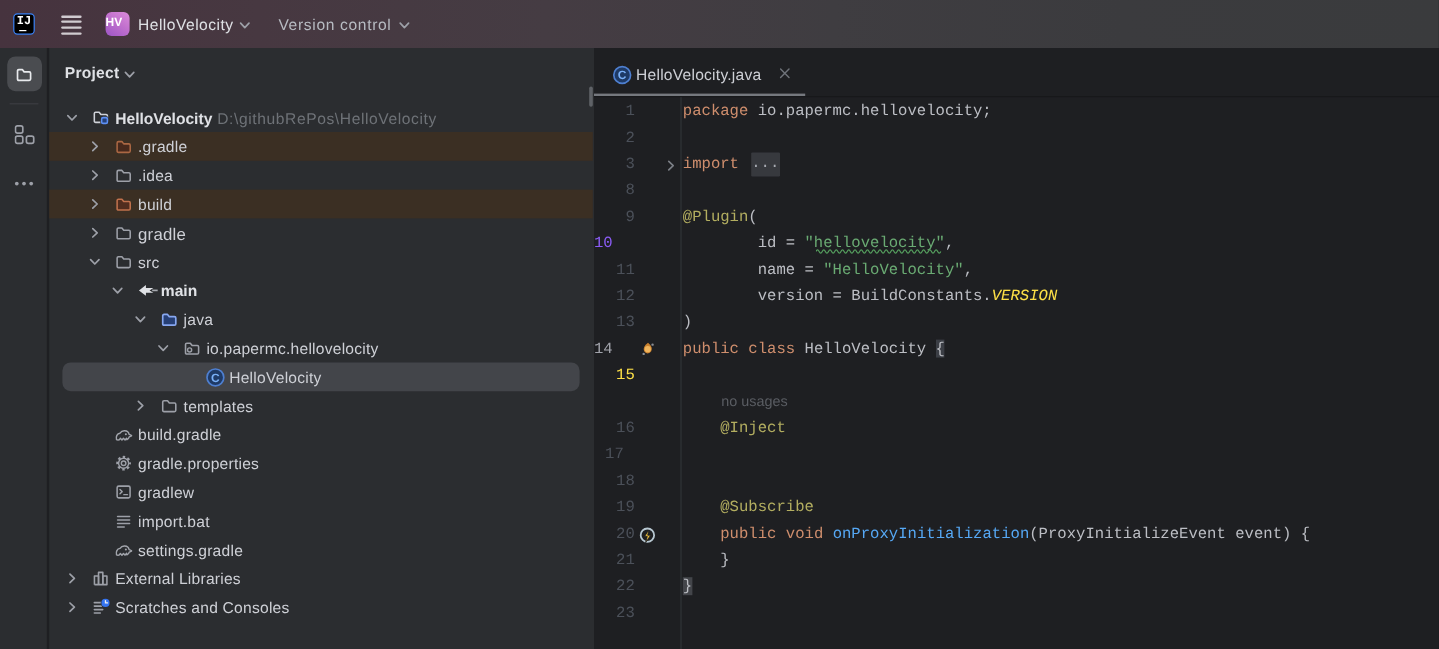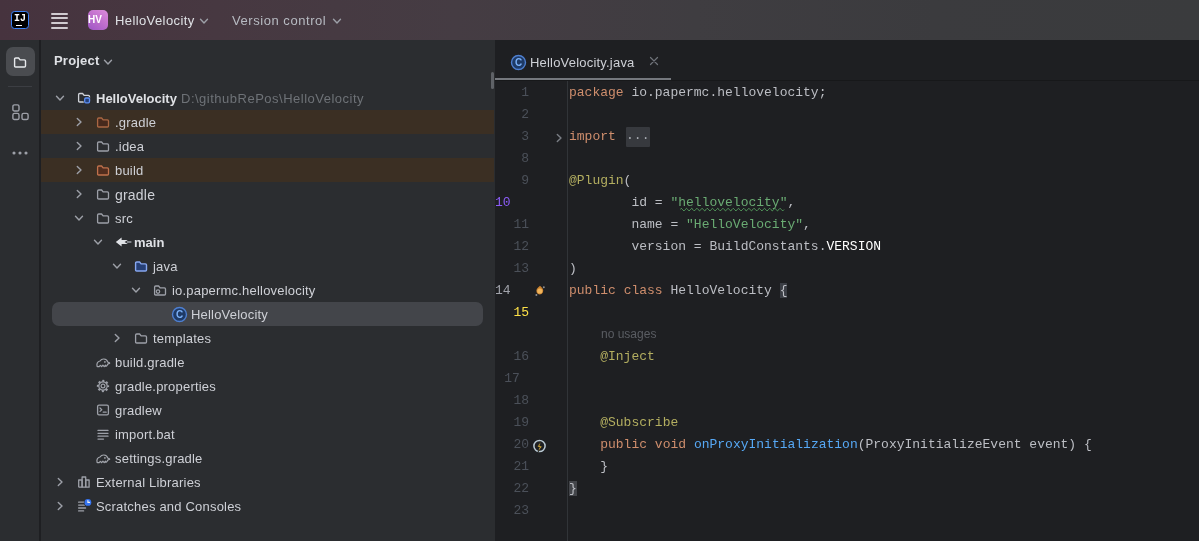--- a/index.html
+++ b/index.html
@@ -317,21 +317,21 @@
 <div class="abs mono" style="left:569px;top:126px;color:#bcbec4"><span style="color:#cf8e6d">import</span> </div>
 <div class="abs" style="left:625.5px;top:127px;width:24.5px;height:20px;background:#37393e;border-radius:1px;color:#a8abb2;font-family:'Liberation Mono',monospace;font-size:13px;line-height:18px;text-align:center">...</div>
 <div class="abs mono" style="left:569px;top:170px;color:#bcbec4"><span style="color:#b3ae60">@Plugin</span>(</div>
 <div class="abs mono" style="left:569px;top:192px;color:#bcbec4">        id = <span style="color:#6aab73">"hellovelocity"</span>,</div>
 <div class="abs" style="left:680px;top:206.5px">
       <svg width="105" height="5" viewBox="0 0 105 5">
         <path d="M0 2.6 q1.3 -2.6 2.6 0 t2.6 0 t2.6 0 t2.6 0 t2.6 0 t2.6 0 t2.6 0 t2.6 0 t2.6 0 t2.6 0 t2.6 0 t2.6 0 t2.6 0 t2.6 0 t2.6 0 t2.6 0 t2.6 0 t2.6 0 t2.6 0 t2.6 0 t2.6 0 t2.6 0 t2.6 0 t2.6 0 t2.6 0 t2.6 0 t2.6 0 t2.6 0 t2.6 0 t2.6 0 t2.6 0 t2.6 0 t2.6 0 t2.6 0 t2.6 0 t2.6 0 t2.6 0 t2.6 0 t2.6 0 t2.6 0" fill="none" stroke="#56a05f" stroke-width="1"></path>
       </svg>
     </div>
 <div class="abs mono" style="left:569px;top:214px;color:#bcbec4">        name = <span style="color:#6aab73">"HelloVelocity"</span>,</div>
-<div class="abs mono" style="left:569px;top:236px;color:#bcbec4">        version = BuildConstants.<span style="color:#ffffff;">VERSION</span></div>
+<div class="abs mono" style="left:569px;top:236px;color:#bcbec4">        version = BuildConstants.<span style="color:#fde047;font-style:italic">VERSION</span></div>
 <div class="abs mono" style="left:569px;top:258px;color:#bcbec4">)</div>
 <div class="abs mono" style="left:569px;top:280px;color:#bcbec4"><span style="color:#cf8e6d">public</span> <span style="color:#cf8e6d">class</span> HelloVelocity <span style="background:#3b3e45">{</span></div>
 <div class="abs" style="left:601px;top:327px;font-size:12px;color:#5a5d63">no usages</div>
 <div class="abs mono" style="left:569px;top:346px;color:#bcbec4">    <span style="color:#b3ae60">@Inject</span></div>
 <div class="abs mono" style="left:569px;top:412px;color:#bcbec4">    <span style="color:#b3ae60">@Subscribe</span></div>
 <div class="abs mono" style="left:569px;top:434px;color:#bcbec4">    <span style="color:#cf8e6d">public</span> <span style="color:#cf8e6d">void</span> <span style="color:#56a8f5">onProxyInitialization</span>(ProxyInitializeEvent event) {</div>
 <div class="abs mono" style="left:569px;top:456px;color:#bcbec4">    }</div>
 <div class="abs mono" style="left:569px;top:478px;color:#bcbec4"><span style="background:#43454a">}</span></div>
 </div>
 </body></html>

